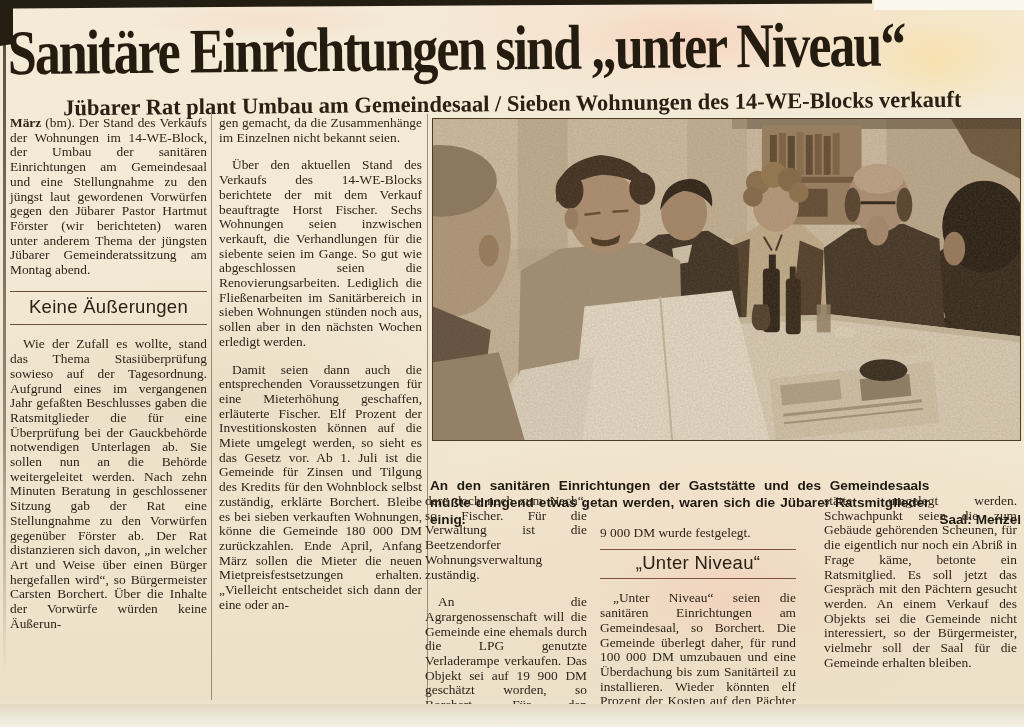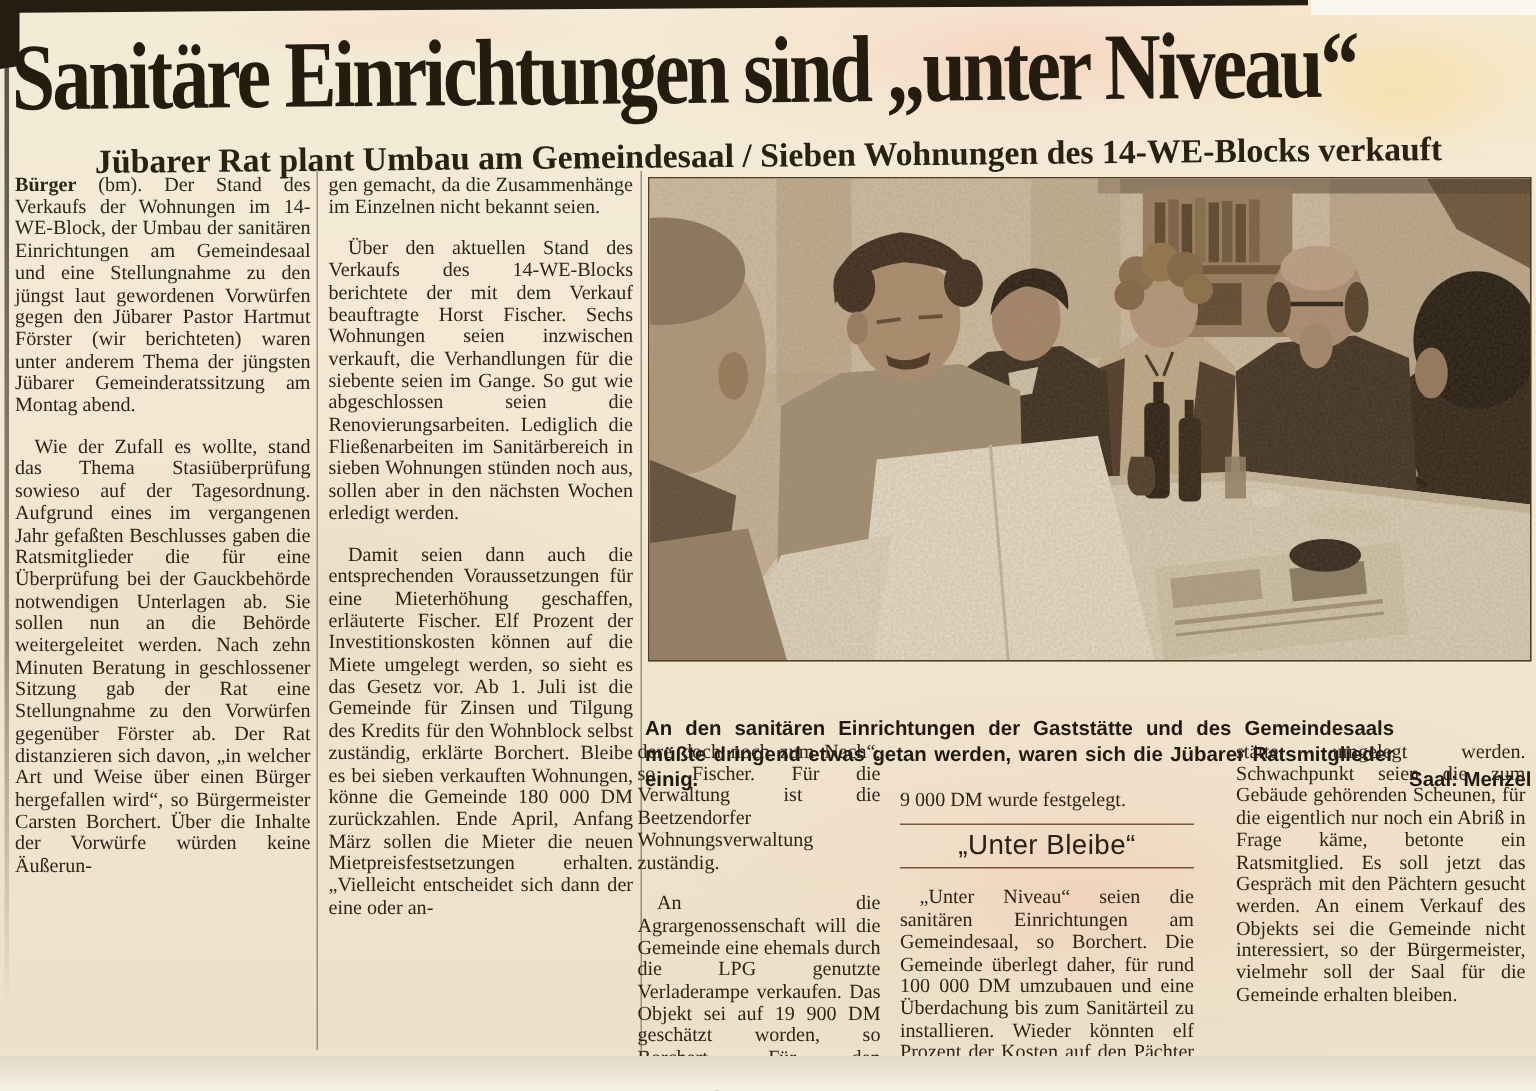--- a/index.html
+++ b/index.html
@@ -92,21 +92,26 @@
   <div class="ghost g3"></div>
   <div class="ghost g4"></div>
   <div class="corner-tr"></div>
 
   <header class="masthead">
     <h1 class="headline">Sanitäre Einrichtungen sind „unter Niveau“</h1>
     <h2 class="subheadline">Jübarer Rat plant Umbau am Gemeindesaal / Sieben Wohnungen des 14-WE-Blocks verkauft</h2>
   </header>
 
   <div class="col col1">
-    <p><b class="dateline">Bürger</b><span> (bm). Der Stand des Verkaufs der Wohnungen im 14-WE-Block, der Umbau der sanitären Einrichtungen am Gemeindesaal und eine Stellungnahme zu den jüngst laut gewordenen Vorwürfen gegen den Jübarer Pastor Hartmut Förster (wir berichteten) waren unter anderem Thema der jüngsten Jübarer Gemeinderatssitzung am Montag abend.</span></p>
+    <p><b class="dateline">März</b><span> (bm). Der Stand des Verkaufs der Wohnungen im 14-WE-Block, der Umbau der sanitären Einrichtungen am Gemeindesaal und eine Stellungnahme zu den jüngst laut gewordenen Vorwürfen gegen den Jübarer Pastor Hartmut Förster (wir berichteten) waren unter anderem Thema der jüngsten Jübarer Gemeinderatssitzung am Montag abend.</span></p>
+    <div class="crosshead">
+      <div class="rule-h"></div>
+      <span class="xhead-label">Keine Äußerungen</span>
+      <div class="rule-h"></div>
+    </div>
     <p class="ind">Wie der Zufall es wollte, stand das Thema Stasiüberprüfung sowieso auf der Tagesordnung. Aufgrund eines im vergangenen Jahr gefaßten Beschlusses gaben die Ratsmitglieder die für eine Überprüfung bei der Gauckbehörde notwendigen Unterlagen ab. Sie sollen nun an die Behörde weitergeleitet werden. Nach zehn Minuten Beratung in geschlossener Sitzung gab der Rat eine Stellungnahme zu den Vorwürfen gegenüber Förster ab. Der Rat distanzieren sich davon, „in welcher Art und Weise über einen Bürger hergefallen wird“, so Bürgermeister Carsten Borchert. Über die Inhalte der Vorwürfe würden keine Äußerun-</p>
   </div>
 
   <div class="vrule vr1"></div>
 
   <div class="col col2">
     <p>gen gemacht, da die Zusammenhänge im Einzelnen nicht bekannt seien.</p>
     <p class="ind">Über den aktuellen Stand des Verkaufs des 14-WE-Blocks berichtete der mit dem Verkauf beauftragte Horst Fischer. Sechs Wohnungen seien inzwischen verkauft, die Verhandlungen für die siebente seien im Gange. So gut wie abgeschlossen seien die Renovierungsarbeiten. Lediglich die Fließenarbeiten im Sanitärbereich in sieben Wohnungen stünden noch aus, sollen aber in den nächsten Wochen erledigt werden.</p>
     <p class="ind">Damit seien dann auch die entsprechenden Voraussetzungen für eine Mieterhöhung geschaffen, erläuterte Fischer. Elf Prozent der Investitionskosten können auf die Miete umgelegt werden, so sieht es das Gesetz vor. Ab 1. Juli ist die Gemeinde für Zinsen und Tilgung des Kredits für den Wohnblock selbst zuständig, erklärte Borchert. Bleibe es bei sieben verkauften Wohnungen, könne die Gemeinde 180&nbsp;000 DM zurückzahlen. Ende April, Anfang März sollen die Mieter die neuen Mietpreisfestsetzungen erhalten. „Vielleicht entscheidet sich dann der eine oder an-</p>
   </div>
@@ -246,21 +251,21 @@
 
   <div class="col colA">
     <p>dere doch noch zum Nach“, so Fischer. Für die Verwaltung ist die Beetzendorfer Wohnungsverwaltung zuständig.</p>
     <p class="ind">An die Agrargenossenschaft will die Gemeinde eine ehemals durch die LPG genutzte Verladerampe verkaufen. Das Objekt sei auf 19&nbsp;900 DM geschätzt worden, so Borchert. Für den notwendigen Abriß wären rund 10&nbsp;000 DM zu investieren. Ein Verkaufspreis von</p>
   </div>
 
   <div class="col colB">
     <p class="tight">9&nbsp;000 DM wurde festgelegt.</p>
     <div class="crosshead">
       <div class="rule-h"></div>
-      <span class="xhead-label">„Unter Bleibe“</span>
+      <span class="xhead-label">„Unter Niveau“</span>
       <div class="rule-h"></div>
     </div>
     <p class="ind">„Unter Niveau“ seien die sanitären Einrichtungen am Gemeindesaal, so Borchert. Die Gemeinde überlegt daher, für rund 100&nbsp;000 DM umzubauen und eine Überdachung bis zum Sanitärteil zu installieren. Wieder könnten elf Prozent der Kosten auf den Pächter der Gast-</p>
   </div>
 
   <div class="col colC">
     <p>stätte umgelegt werden. Schwachpunkt seien die zum Gebäude gehörenden Scheunen, für die eigentlich nur noch ein Abriß in Frage käme, betonte ein Ratsmitglied. Es soll jetzt das Gespräch mit den Pächtern gesucht werden. An einem Verkauf des Objekts sei die Gemeinde nicht interessiert, so der Bürgermeister, vielmehr soll der Saal für die Gemeinde erhalten bleiben.</p>
   </div>
 
   <svg class="top-edge" width="1024" height="50">

